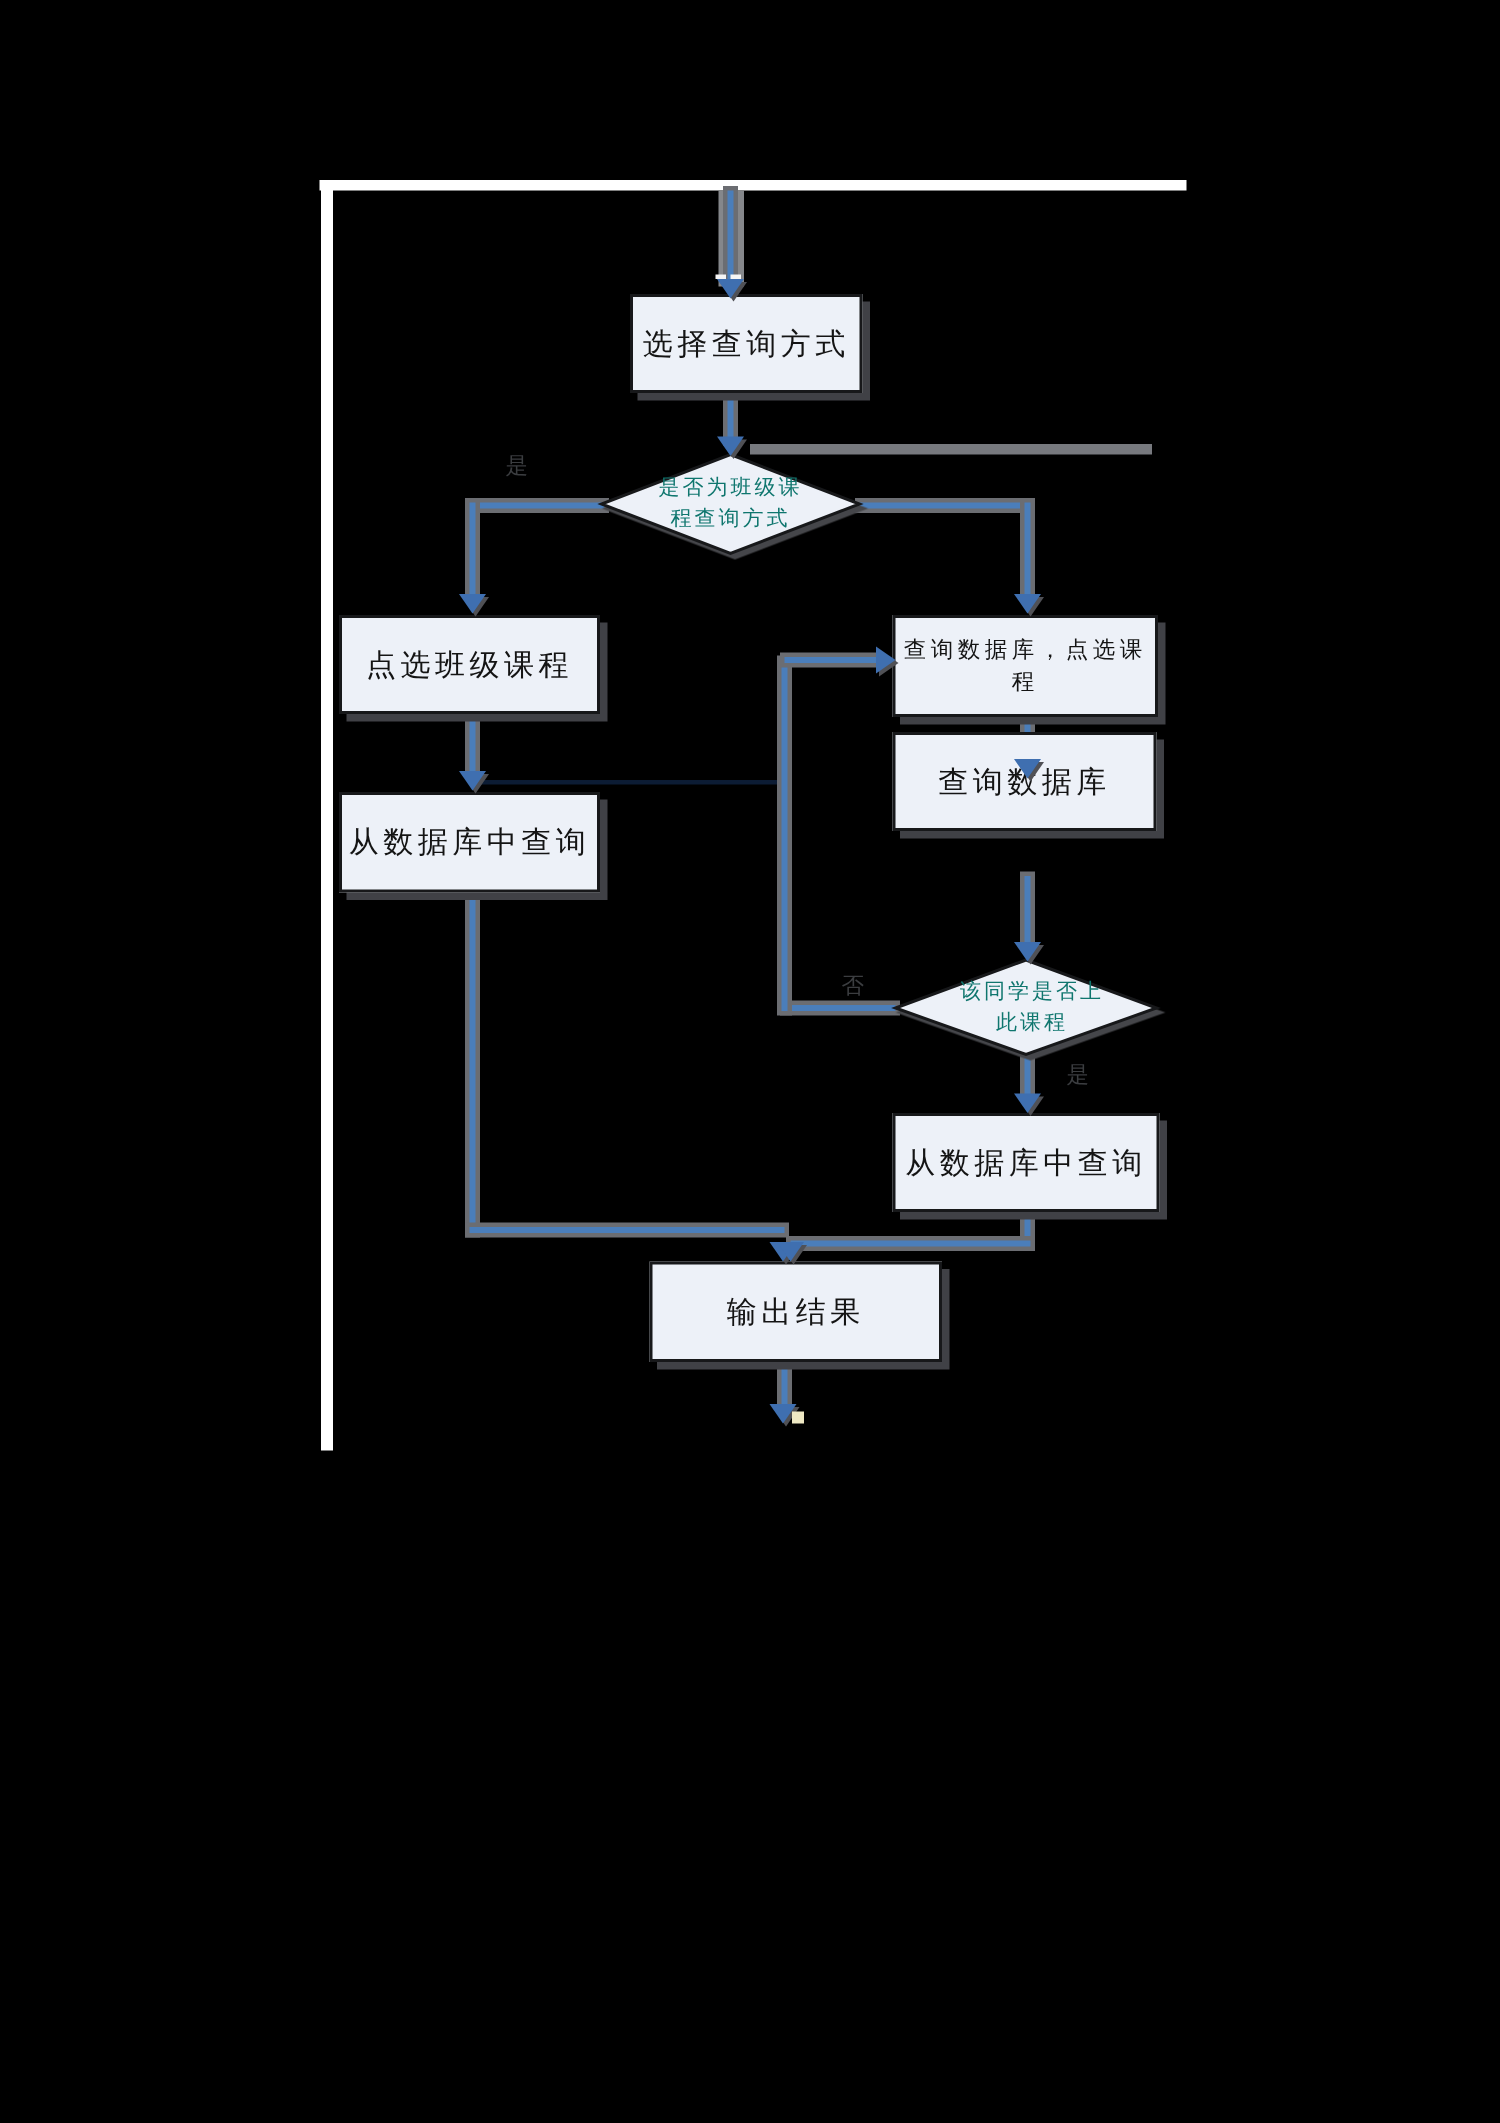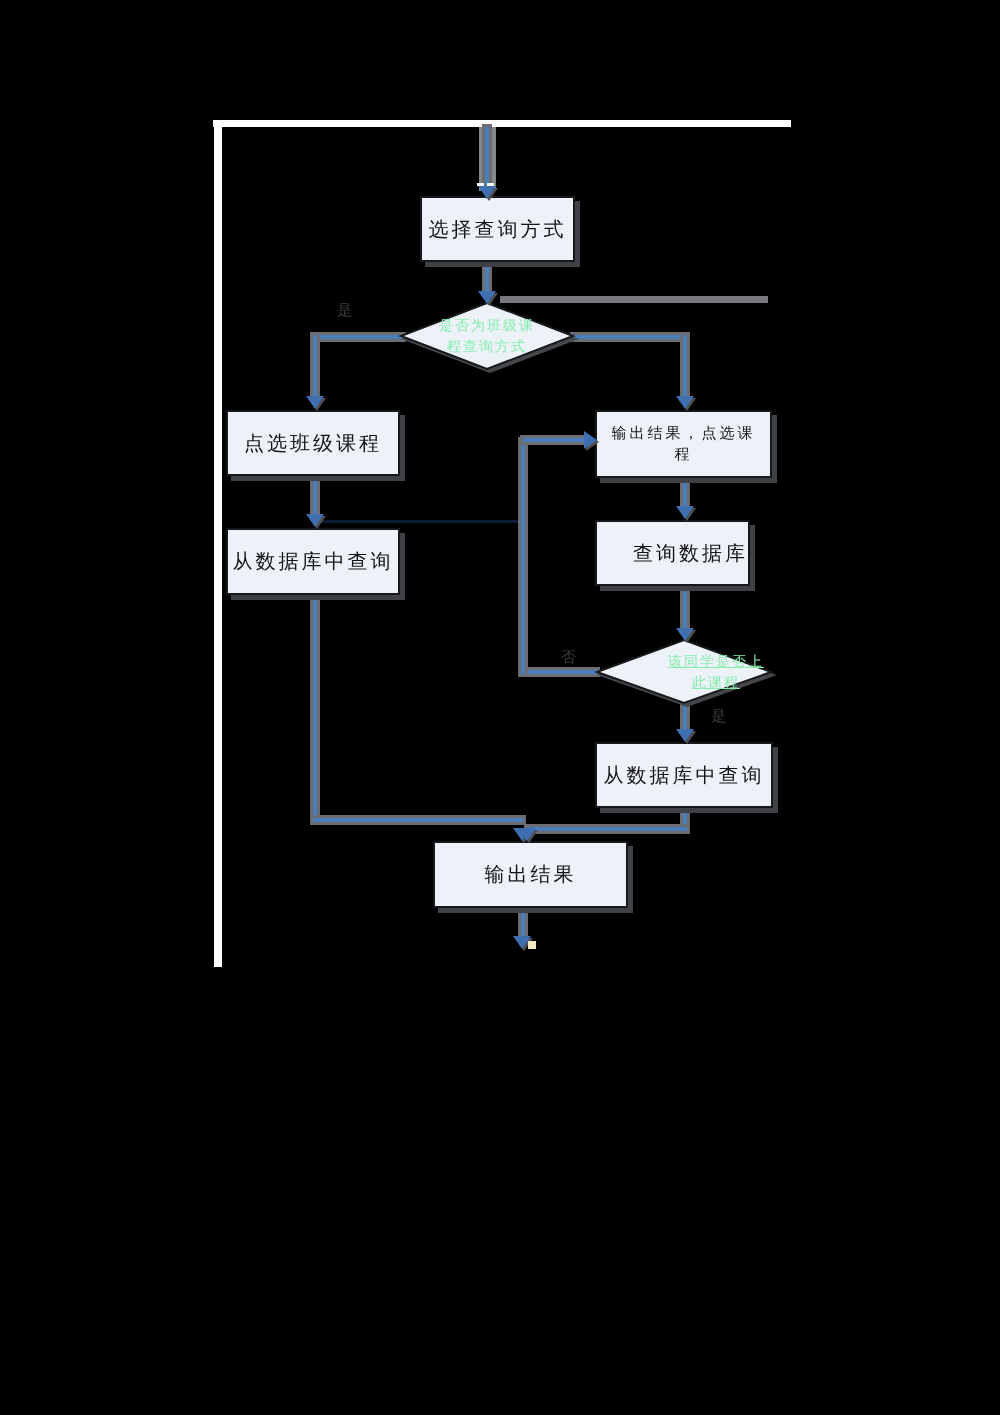--- a/index.html
+++ b/index.html
@@ -22,21 +22,21 @@
   .arr.right{border-top:9px solid transparent;border-bottom:9px solid transparent;border-left:13px solid #3f6fb0;}
 
   .node{
     position:absolute;box-sizing:border-box;background:#edf1f8;border:2px solid #17181a;
     box-shadow:5px 5px 0 #404146;display:flex;align-items:center;justify-content:center;
     z-index:3;color:#141414;
   }
   .node-label{white-space:pre-line;text-align:center;font-size:20px;letter-spacing:3px;line-height:1.45;}
   .diamond-svg{position:absolute;z-index:3;overflow:visible;}
   .diamond-label{
-    position:absolute;z-index:4;color:#86efac;text-align:center;
+    position:absolute;z-index:4;color:#0f766e;text-align:center;
     font-size:14px;letter-spacing:2px;line-height:1.5;white-space:pre-line;
   }
   .edge-label{position:absolute;z-index:4;color:#3b3d40;font-size:15px;}
   .artifact{position:absolute;z-index:5;}
   .white-dash{width:7px;height:3px;background:#f5f5f5;}
   .yellow-dot{width:8px;height:8px;background:#efe9c4;}
 </style>
 </head>
 <body>
 
@@ -101,45 +101,45 @@
 
   <div class="node" style="left:226px;top:410px;width:174px;height:66px;">
     <span class="node-label">点选班级课程</span>
   </div>
 
   <div class="node" style="left:226px;top:528px;width:174px;height:67px;">
     <span class="node-label">从数据库中查询</span>
   </div>
 
   <div class="node" style="left:595px;top:410px;width:177px;height:68px;">
-    <span class="node-label" style="font-size:15px;line-height:1.4;">输出结果，点选课
+    <span class="node-label" style="font-size:15px;line-height:1.4;">查询数据库，点选课
 程</span>
   </div>
 
-  <div class="node" style="left:595px;top:520px;width:155px;height:66px;justify-content:flex-end;">
+  <div class="node" style="left:595px;top:488px;width:176px;height:66px;">
     <span class="node-label">查询数据库</span>
   </div>
 
   <div class="node" style="left:595px;top:742px;width:178px;height:66px;">
     <span class="node-label">从数据库中查询</span>
   </div>
 
   <div class="node" style="left:433px;top:841px;width:195px;height:67px;">
     <span class="node-label">输出结果</span>
   </div>
 
   <svg class="diamond-svg" style="left:395px;top:299px;" width="184" height="74">
     <polygon points="92,4 178,37 92,70 6,37" fill="#edf1f8" stroke="#17181a" stroke-width="2" style="filter:drop-shadow(3px 3px 0 #45464a);"></polygon>
   </svg>
   <div class="diamond-label" style="left:403px;top:315px;width:168px;">是否为班级课
 程查询方式</div>
 
   <svg class="diamond-svg" style="left:593px;top:636px;" width="184" height="74">
     <polygon points="91,4 178,36 91,67 4,36" fill="#edf1f8" stroke="#17181a" stroke-width="2" style="filter:drop-shadow(3px 3px 0 #45464a);"></polygon>
   </svg>
-  <div class="diamond-label" style="left:633px;top:651px;width:166px;text-decoration:underline;">该同学是否上
+  <div class="diamond-label" style="left:605px;top:651px;width:166px;">该同学是否上
 此课程</div>
 
   <div class="edge-label" style="left:337px;top:301px;">是</div>
   <div class="edge-label" style="left:561px;top:648px;">否</div>
   <div class="edge-label" style="left:711px;top:707px;">是</div>
 
 </div>
 
 </body></html>

